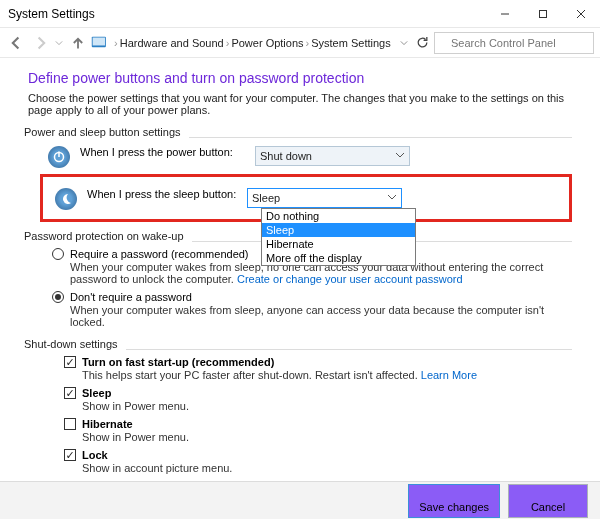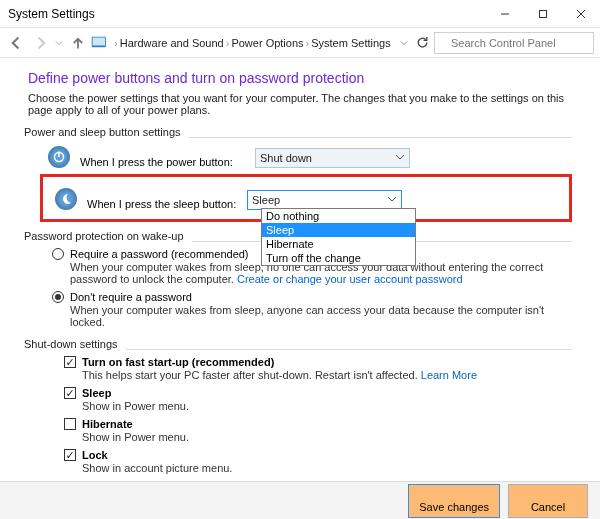--- a/index.html
+++ b/index.html
@@ -15,40 +15,40 @@
 .crumbs{display:flex;align-items:center;flex:1;font-size:11px;color:#222;gap:2px;padding:0 4px}
 .crumbs .sep{color:#999}
 .crumb{white-space:nowrap}
 .reload{width:20px;height:20px;display:flex;align-items:center;justify-content:center;color:#444}
 .search{width:160px;height:22px;border:1px solid #cfcfcf;padding:2px 16px;font-size:11px;color:#777;background:#fff}
 .content{padding:12px 28px 8px 28px;height:423px;overflow:hidden;position:relative}
 .h1{color:#6d28d9;font-size:14px;font-weight:400;margin-bottom:6px}
 .desc{color:#222;margin-bottom:10px}
 .grouphdr{color:#222;margin:6px 0 6px -4px;display:flex;align-items:flex-end;gap:8px}
 .grouphdr::after{content:"";flex:1;height:1px;background:#dcdcdc}
-.row{display:flex;align-items:flex-end;gap:10px;margin:3px 0 3px 20px;padding:2px 0}
+.row{display:flex;align-items:flex-start;gap:10px;margin:3px 0 3px 20px;padding:2px 0}
 .powericon{width:22px;height:22px;border-radius:50%;background:radial-gradient(circle,#5fa0d6 35%,#2d5f8f 100%);display:flex;align-items:center;justify-content:center;color:#fff}
 .powericon svg{width:14px;height:14px}
 .rowlabel{width:165px}
 .sel{width:155px;height:20px;border:1px solid #b5c7d6;background:#eef3f8;font-size:11px;padding:1px 18px 1px 4px;color:#222;position:relative;display:flex;align-items:center}
 .sel .chev{position:absolute;right:4px;top:3px;color:#555}
 .hlbox{border:3px solid #e2271f;padding:6px 6px 4px 6px;margin:4px 0 4px 12px;position:relative}
 .dropdown{position:absolute;left:218px;top:31px;width:155px;border:1px solid #7a7a7a;background:#fff;z-index:5}
 .dropdown .opt{padding:1px 4px;font-size:11px}
 .dropdown .opt.selected{background:#1e90ff;color:#fff}
 .radio{width:12px;height:12px;border:1px solid #333;border-radius:50%;flex-shrink:0;margin-right:6px;position:relative;display:inline-block}
 .radio.checked::after{content:"";position:absolute;left:2px;top:2px;width:6px;height:6px;border-radius:50%;background:#333}
 .chk{width:12px;height:12px;border:1px solid #333;flex-shrink:0;margin-right:6px;display:inline-flex;align-items:center;justify-content:center;background:#fff}
 .chk.checked::after{content:"✓";font-size:11px;line-height:1;color:#222}
 .optblock{margin:2px 0 6px 36px}
 .optblock .hdr{display:flex;align-items:flex-end}
 .optblock .sub{margin-left:18px;color:#333;margin-top:1px}
 a.link{color:#0066cc;text-decoration:none}
 .footer{height:38px;border-top:1px solid #dcdcdc;display:flex;align-items:center;justify-content:flex-end;padding:0 12px;gap:8px;background:#f3f3f3}
-.btn{min-width:80px;height:16px;border:1px solid #aab2b8;background:#fdba74;font-size:11px;padding:16px 10px}
+.btn{min-width:80px;height:16px;border:1px solid #aab2b8;background:#8b5cf6;font-size:11px;padding:16px 10px}
 .btn.primary{border:1.5px solid #3c8fd9}
 .cut{color:#333}
 </style>
 </head>
 <body>
 
 <div class="titlebar">
   <div class="t">System Settings</div>
   <div class="winbtns">
     <div class="winbtn">
@@ -152,21 +152,21 @@
           <span>Sleep</span>
           <span class="chev"><svg width="10" height="10" viewBox="0 0 10 10">
               <path d="M1 3l4 4 4-4" fill="none" stroke="#555"></path>
             </svg></span>
         </div>
     </div>
     <div class="dropdown">
       <div class="opt">Do nothing</div>
       <div class="opt selected">Sleep</div>
       <div class="opt">Hibernate</div>
-      <div class="opt">Turn off the change</div>
+      <div class="opt">More off the display</div>
     </div>
   </div>
 
   <div class="grouphdr" style="margin-top:8px">
       <span>Password protection on wake-up</span>
     </div>
 
   <div class="optblock" style="margin-left:24px">
     <div class="hdr">
         <span class="radio"></span>

